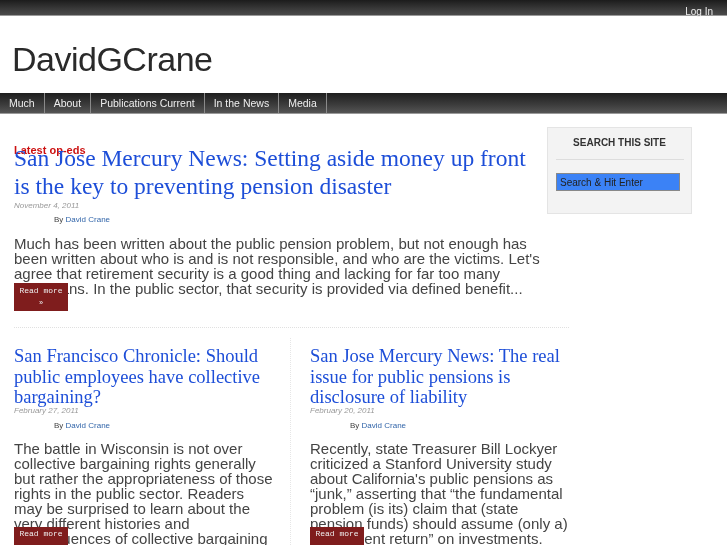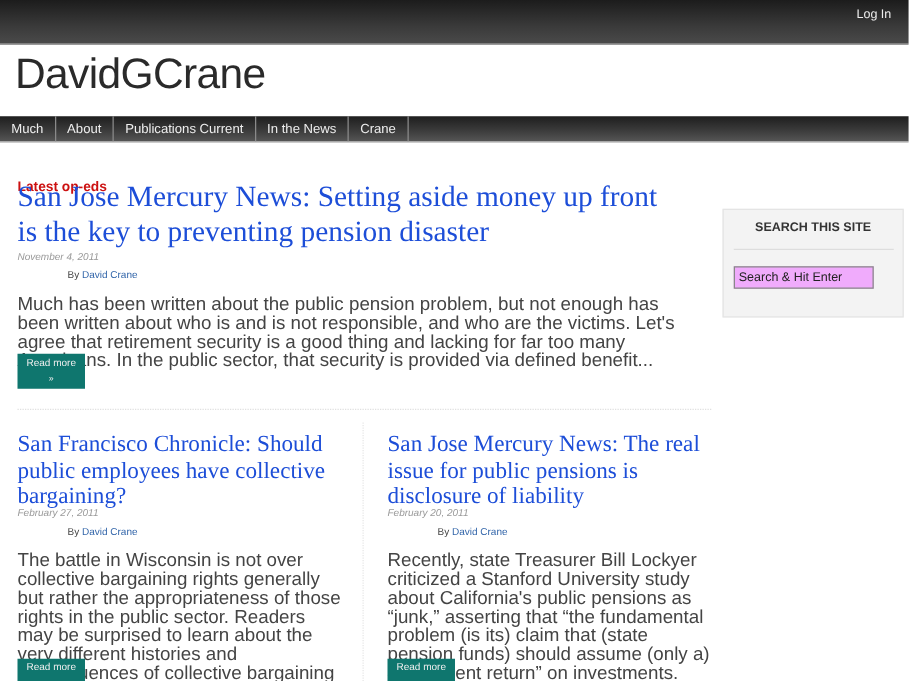--- a/index.html
+++ b/index.html
@@ -1,20 +1,20 @@
 <!DOCTYPE html>
 <html><head>
   <meta charset="utf-8">
   <style>
     * { box-sizing: border-box; margin: 0; padding: 0; }
     html, body { width: 727px; height: 545px; overflow: hidden; background: #ffffff; }
     body { font-family: "Liberation Sans", "DejaVu Sans", sans-serif; color: #333; position: relative; }
 
     .topbar {
-      position: absolute; left: 0; top: 0; width: 727px; height: 36px;
+      position: absolute; left: 0; top: 0; width: 727px; height: 16px;
       background: linear-gradient(to bottom, #1c1c1c 0%, #3a3a3a 60%, #4a4a4a 100%);
       border-bottom: 1px solid #9a9a9a;
     }
     .login { position: absolute; right: 14px; top: 6px; color: #eee; font-size: 10px; text-decoration: none; }
 
     .site-title {
       position: absolute; left: 12px; top: 40px; font-size: 34px; color: #2a2a2a;
       font-family: "Liberation Sans", sans-serif; letter-spacing: -0.5px;
     }
 
@@ -38,57 +38,58 @@
     }
     .main-title { position: absolute; left: 14px; top: 144px; width: 520px; font-size: 23.5px; line-height: 28px; }
 
     .date { font-size: 8px; font-style: italic; color: #999; }
     .byline { font-size: 8px; color: #444; margin-left: 40px; }
     .byline a { color: #3366aa; text-decoration: none; }
 
     .excerpt { font-size: 15px; line-height: 15px; color: #444; }
 
     .read-more {
-      display: block; background: #0f766e; color: #eee; font-size: 8px; text-align: center;
+      display: block; background: #7f1d1d; color: #eee; font-size: 8px; text-align: center;
       text-decoration: none;
+      font-family: Liberation Mono, monospace;
     }
 
     .divider { position: absolute; left: 14px; top: 327px; width: 555px; height: 0; border-top: 1px dotted #e0e0e0; }
     .vdivider { position: absolute; left: 290px; top: 338px; width: 0; height: 207px; border-left: 1px dotted #e6e6e6; }
 
     .sidebar {
-      position: absolute; left: 578px; top: 127px; width: 145px; height: 87px;
-      background: #f3f3f3; border: 1px solid #e4e4e4; margin-top: 40px;
+      position: absolute; left: 547px; top: 127px; width: 145px; height: 87px;
+      background: #f3f3f3; border: 1px solid #e4e4e4;
     }
     .sidebar-title {
       position: absolute; left: 0; top: 9px; width: 100%; text-align: center;
       font-size: 10px; font-weight: bold; color: #333;
     }
     .sidebar-rule { position: absolute; left: 8px; top: 31px; width: 128px; border-top: 1px solid #ddd; }
     .search-input {
-      position: absolute; left: 8px; top: 45px; width: 112px; height: 18px;
-      border: 1px solid #888; background: #f0abfc; font-size: 10px; color: #222;
+      position: absolute; left: 8px; top: 45px; width: 124px; height: 18px;
+      border: 1px solid #888; background: #3b82f6; font-size: 10px; color: #222;
       padding: 2px 3px; font-family: "Liberation Sans", sans-serif;
     }
   </style>
 </head>
 <body>
 
 <div class="topbar">
   <a class="login" href="#">Log In</a>
 </div>
 
 <div class="site-title">DavidGCrane</div>
 
 <nav class="navbar">
   <a class="nav-item" href="#">Much</a>
   <a class="nav-item" href="#">About</a>
   <a class="nav-item" href="#">Publications Current</a>
   <a class="nav-item" href="#">In the News</a>
-  <a class="nav-item" href="#">Crane</a>
+  <a class="nav-item" href="#">Media</a>
 </nav>
 
 <div class="section-label">Latest op-eds</div>
 
 <h1 class="post-title main-title">San Jose Mercury News: Setting aside money up front is the key to preventing pension disaster</h1>
 <div class="date" style="position:absolute;left:14px;top:201px;">November 4, 2011</div>
 <div class="byline" style="position:absolute;left:14px;top:215px;">
   <span>By</span>
   <a href="#">David Crane</a>
 </div>

